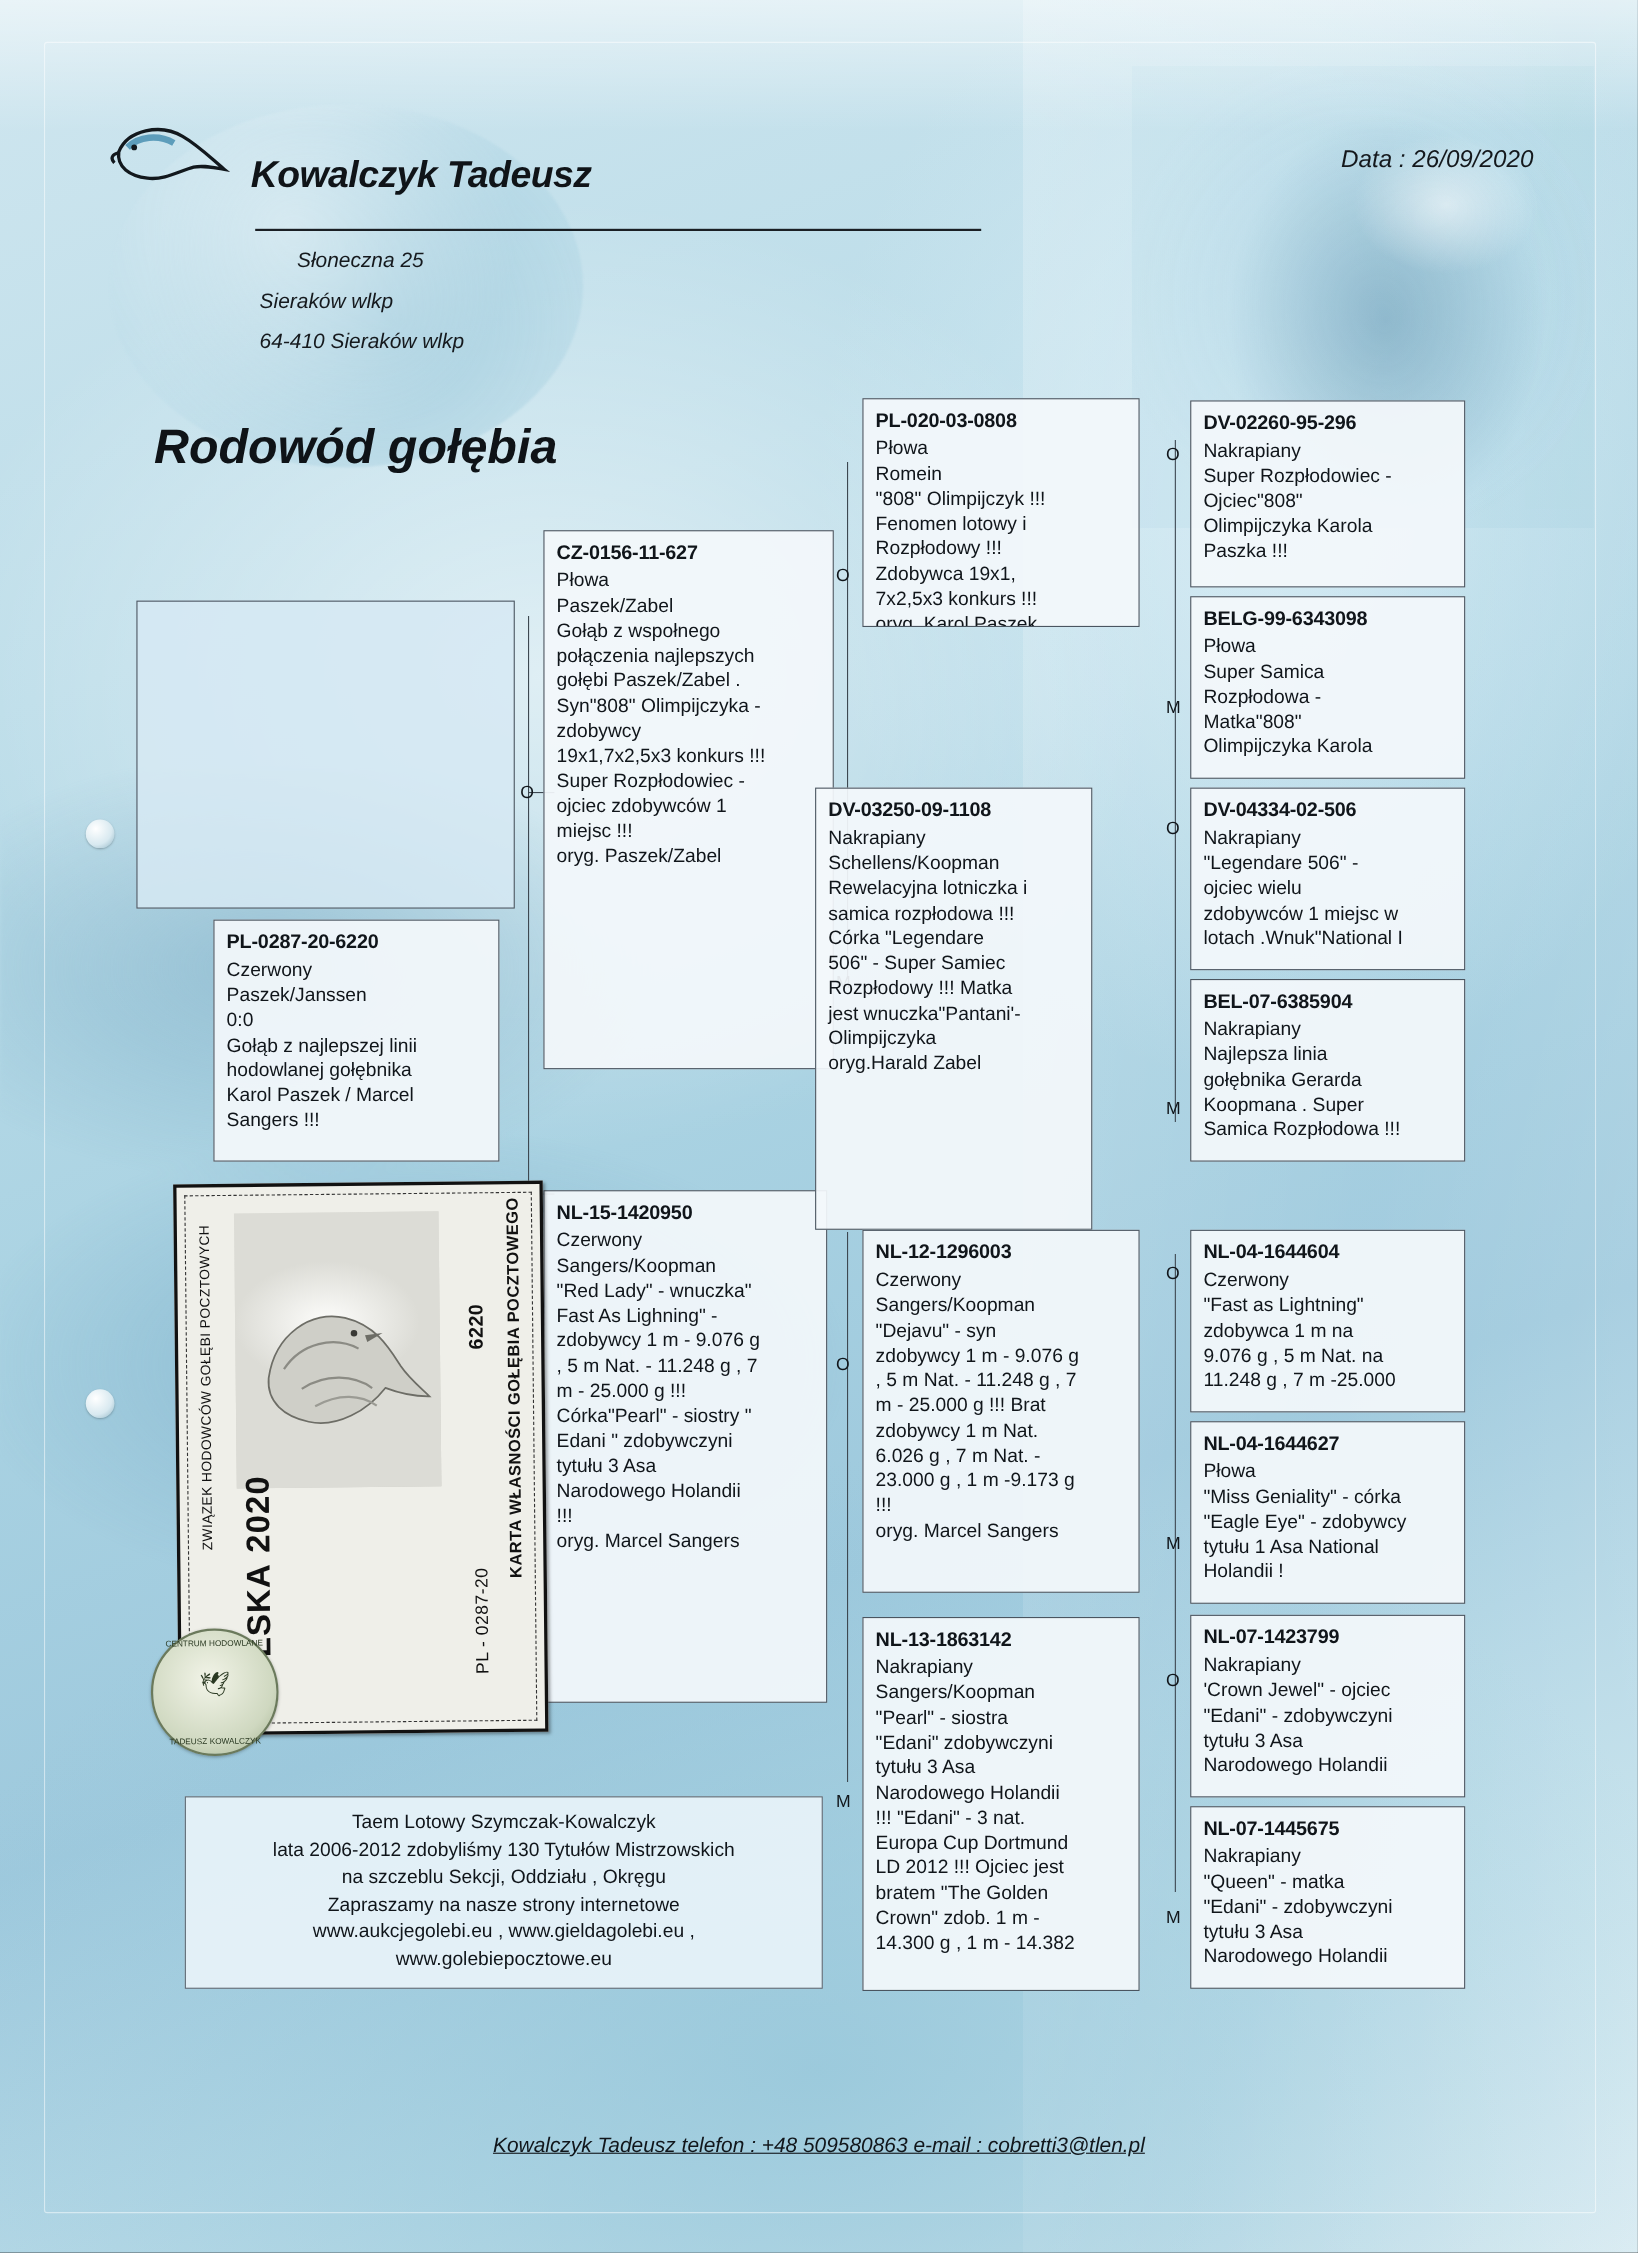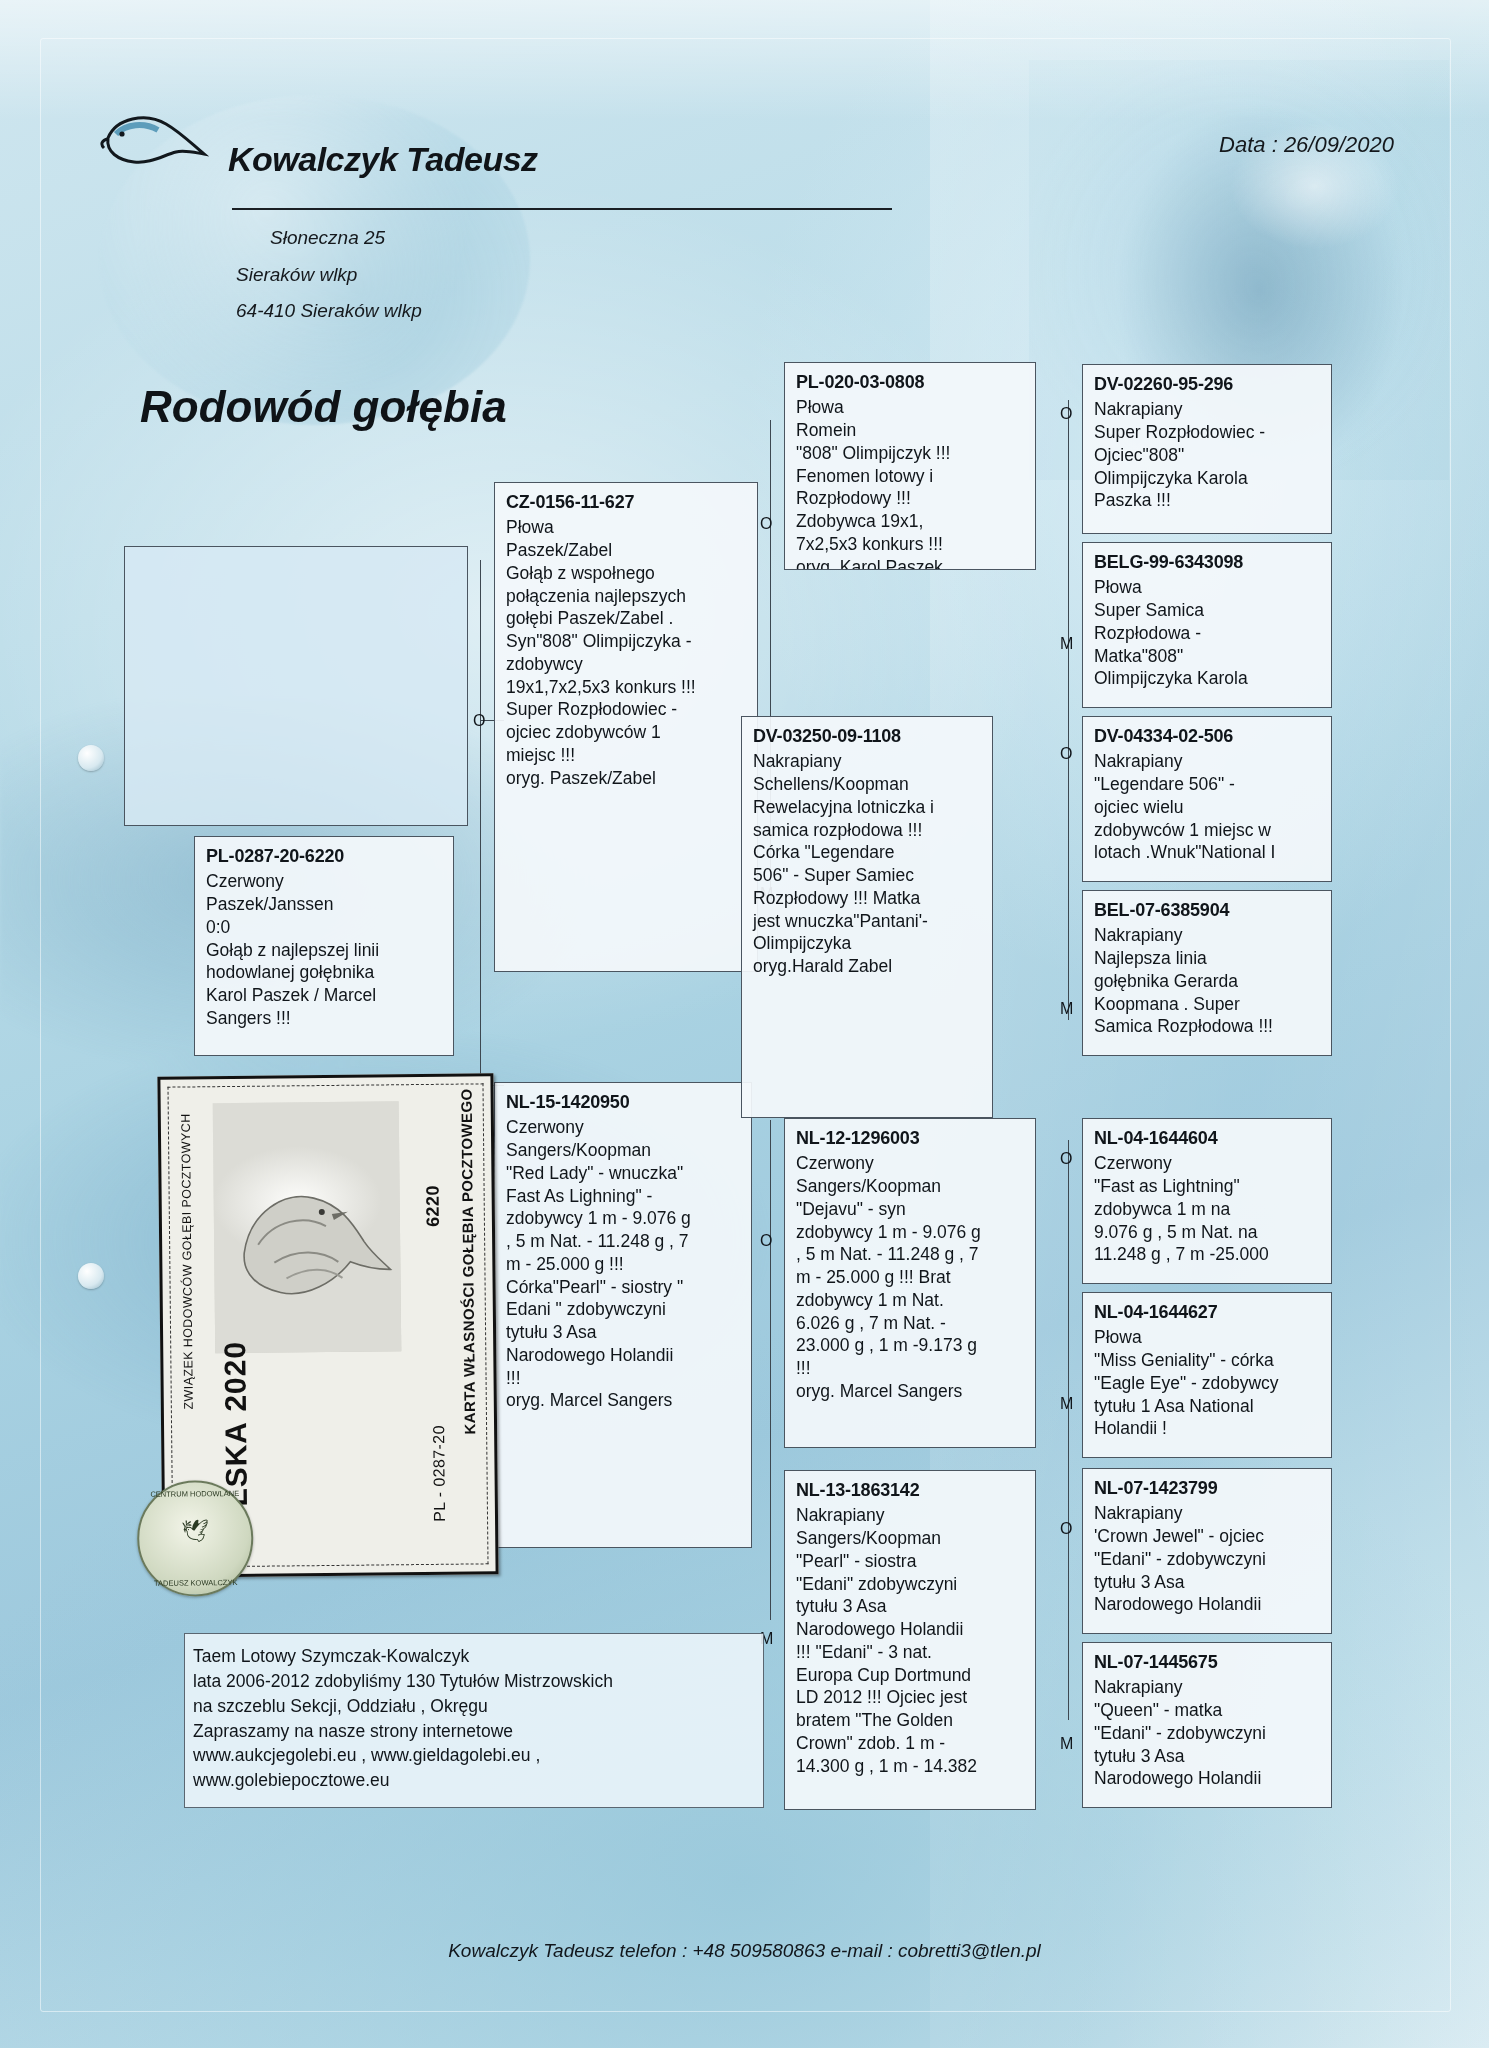--- a/index.html
+++ b/index.html
@@ -246,40 +246,41 @@
   #seal-top { position:absolute; top:7px; left:0; right:0; }
   #seal-bot { position:absolute; bottom:7px; left:0; right:0; }
   #seal-mid {
     position:absolute; top:36px; left:0; right:0;
     font-size: 22px;
   }
 
   
   #promo {
     position: absolute;
-    left: 184px; top: 1633px;
+    left: 168px; top: 1633px;
     width: 580px; height: 175px;
     background: rgba(236,245,250,0.88);
     border: 1px solid #5a6671;
     box-sizing: border-box;
     padding: 10px 8px;
-    text-align: left;
+    text-align: center;
     font-size: 17.5px;
     line-height: 1.42;
     color: #10151a;
     white-space: pre-line;
   }
 
   #footer {
     position: absolute;
     left: 0; right: 0; top: 1940px;
     text-align: center;
     font-size: 19px;
     font-style: italic;
     color: #11161b;
+    text-decoration: underline;
   }
 </style>
 </head>
 <body>
 
 <div id="page">
   <div id="globe"></div>
   <div id="pigeon"></div>
   <div id="waves"></div>
   <div id="sheet-edge"></div>

